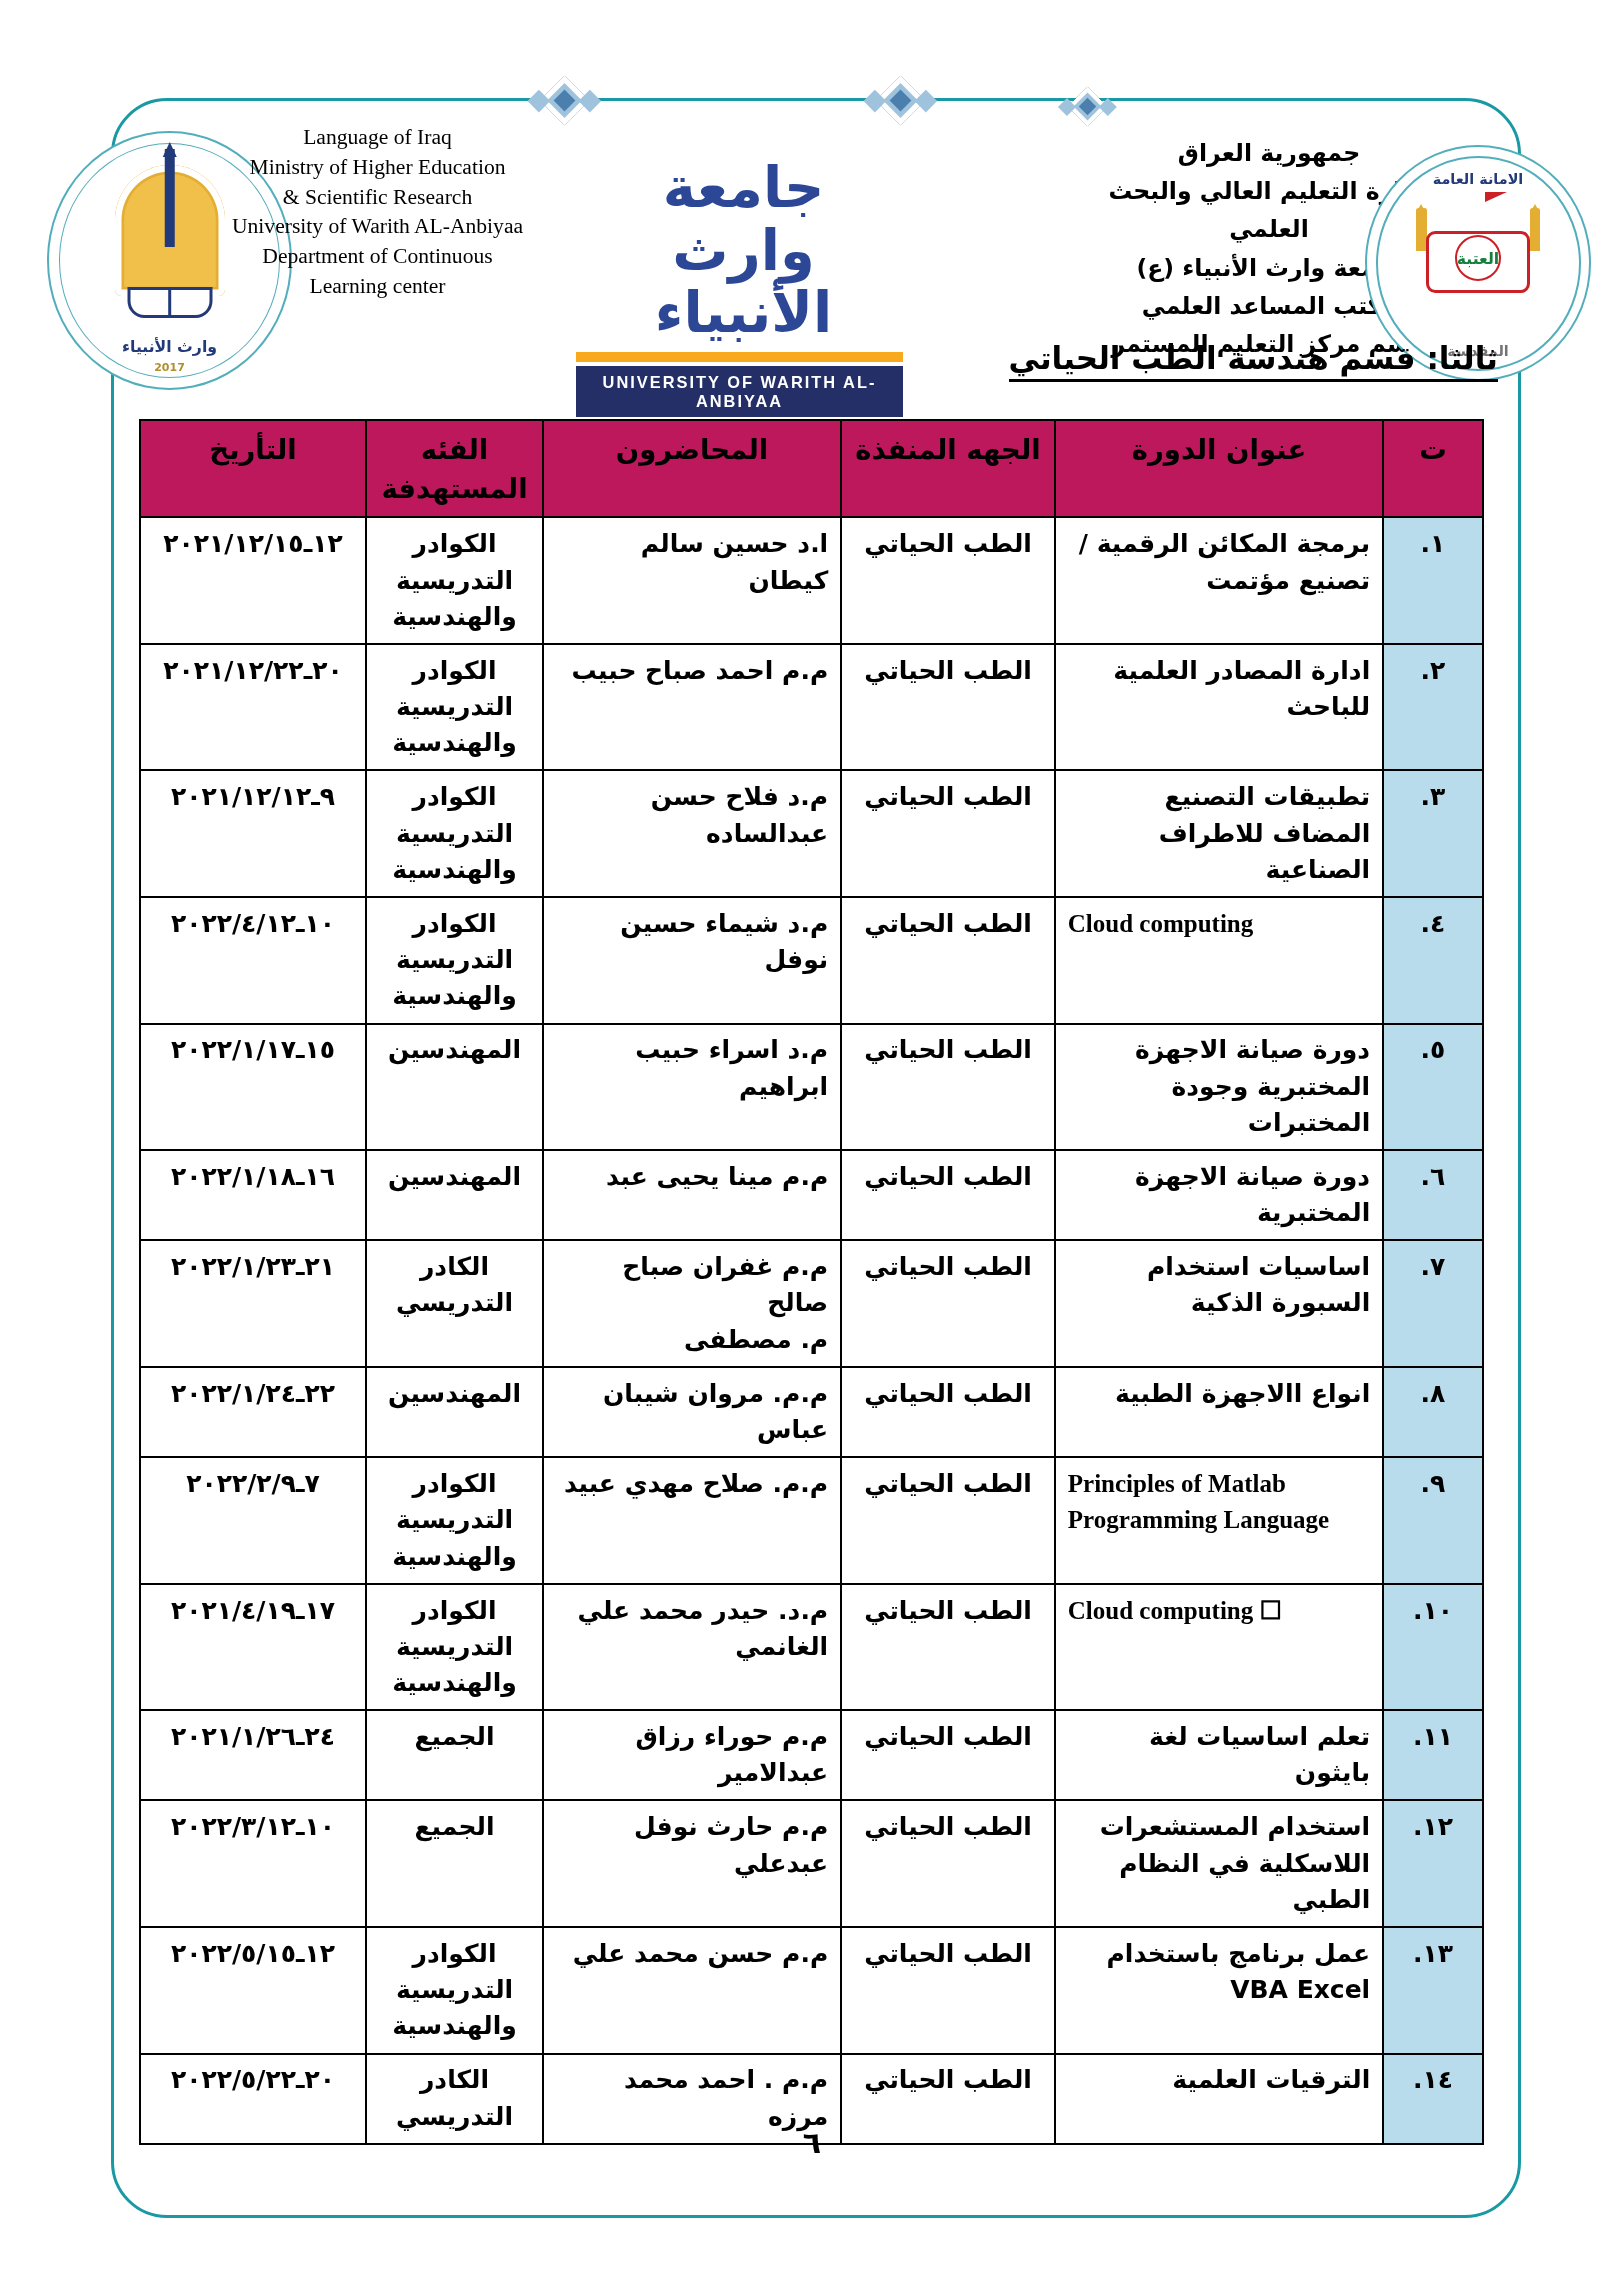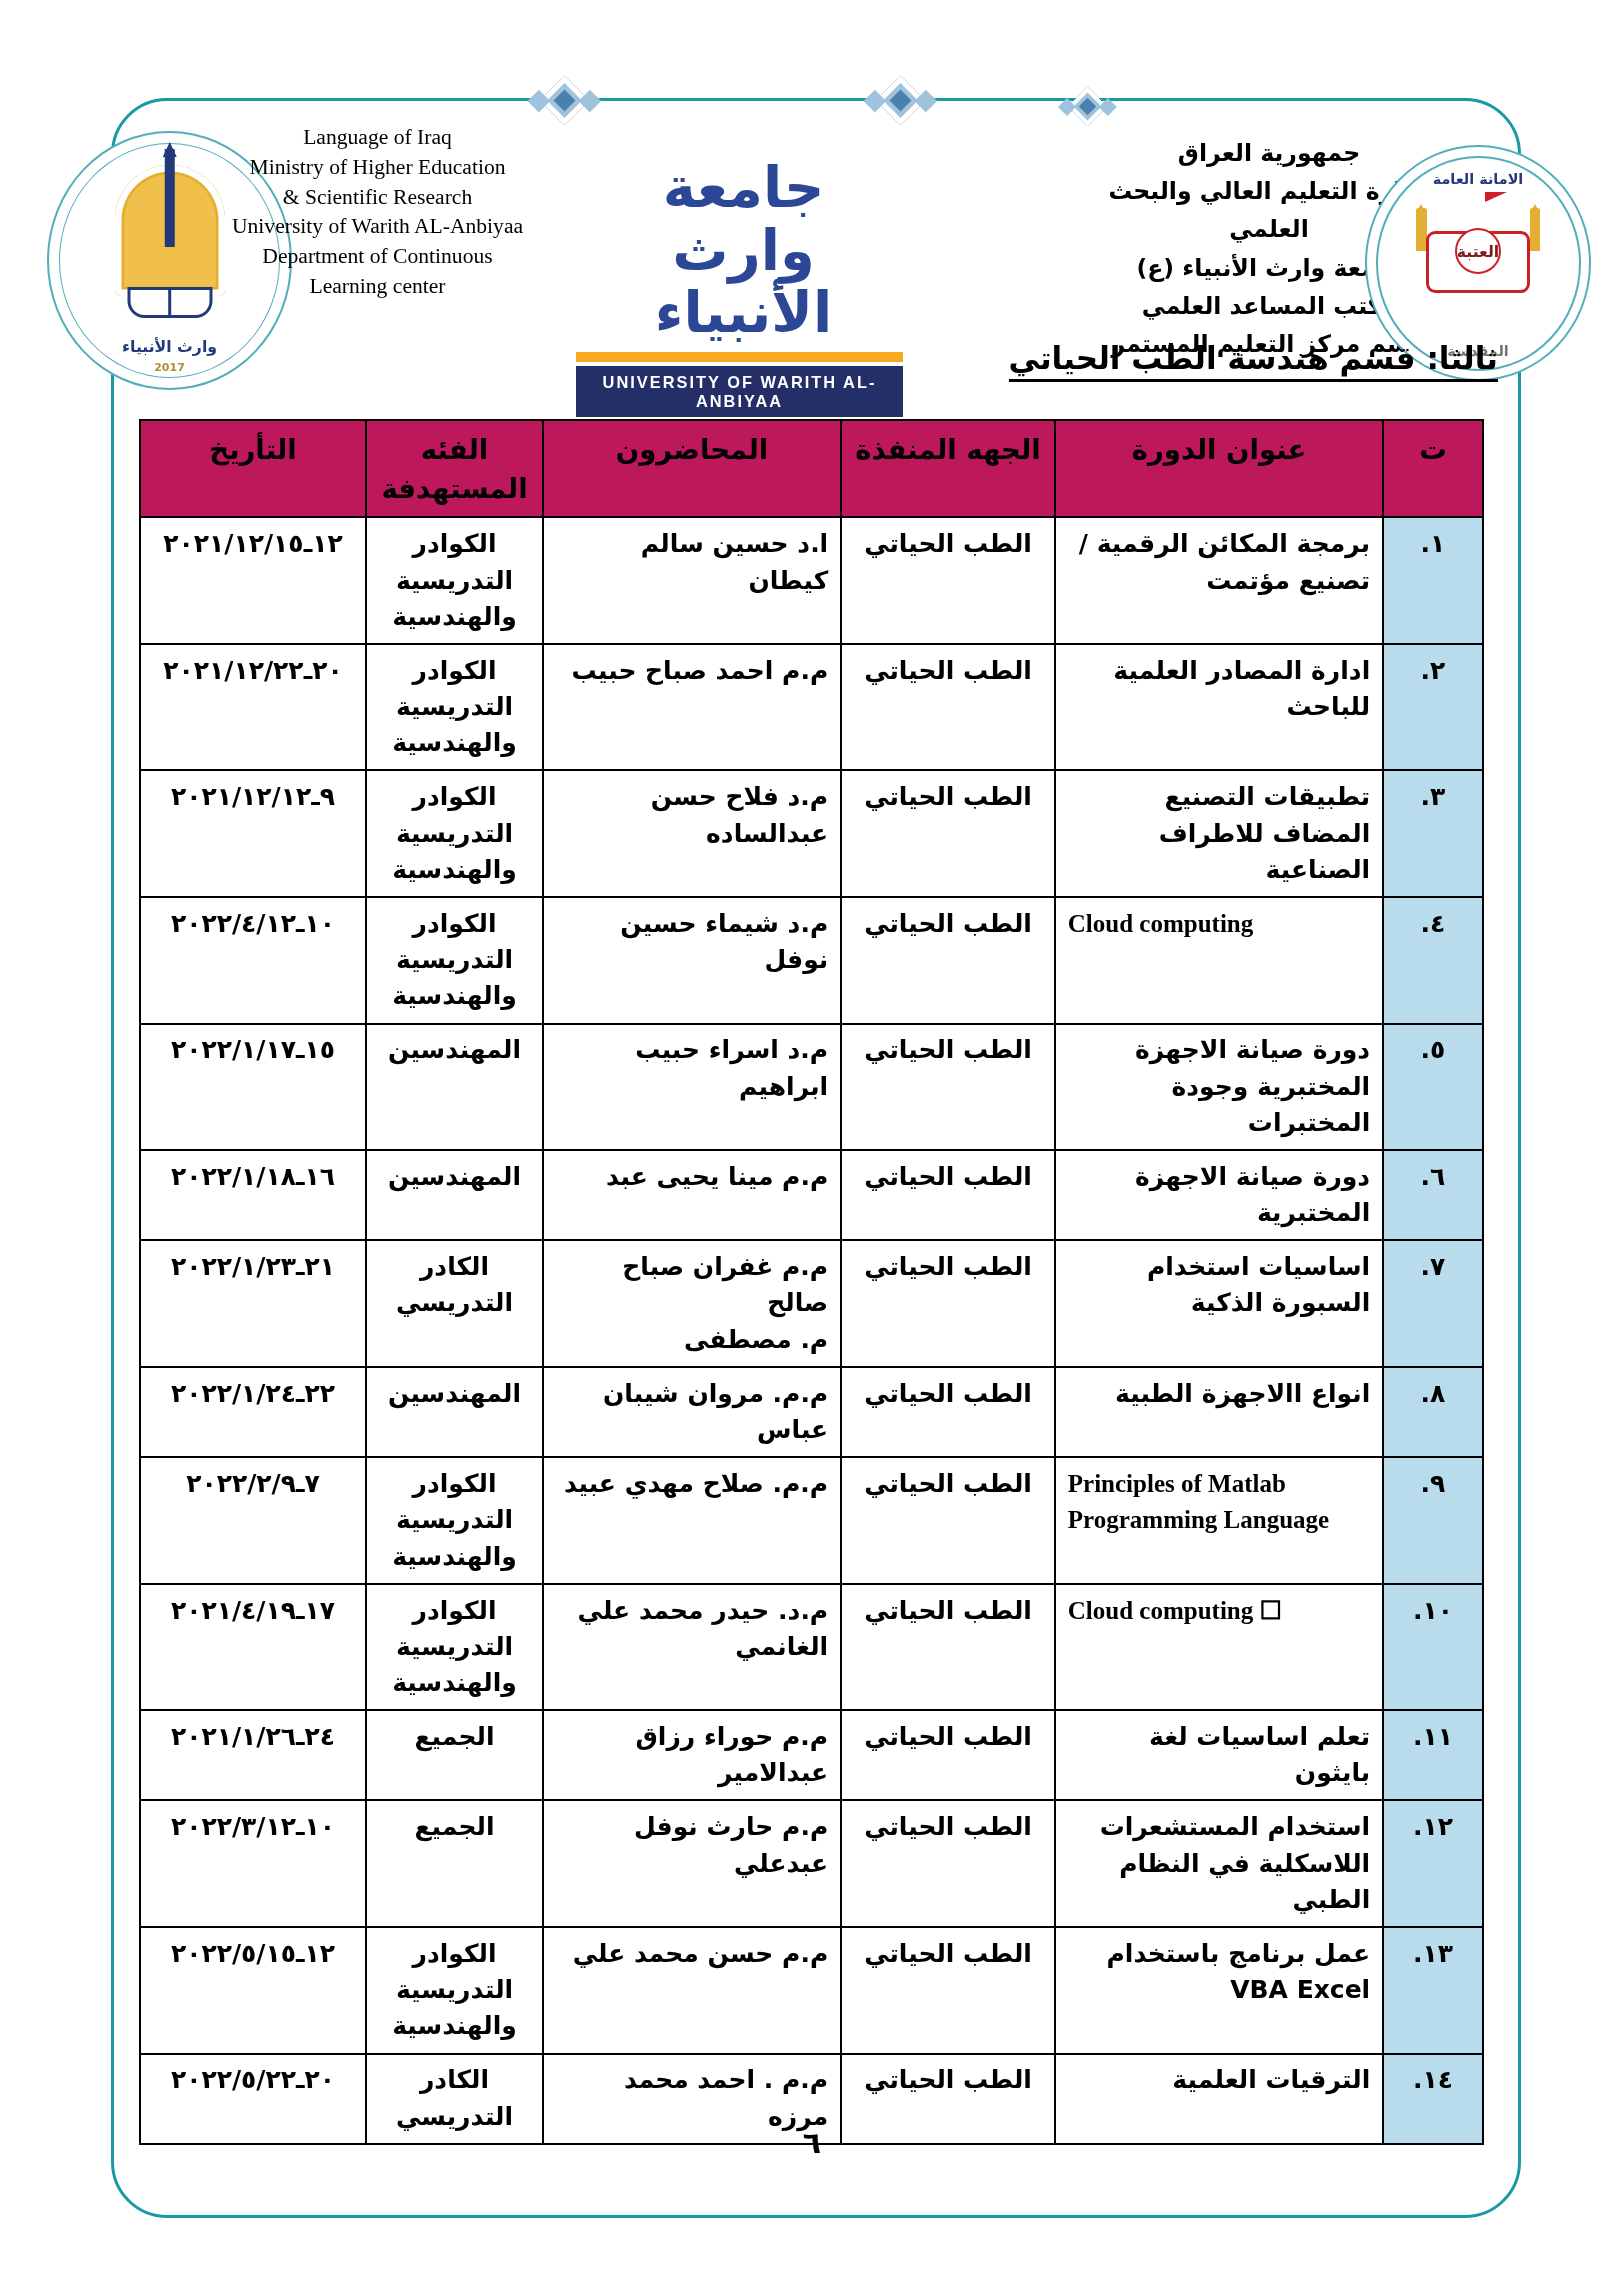--- a/index.html
+++ b/index.html
@@ -52,23 +52,23 @@
   .seal-right .t{position:absolute;top:26px;left:0;width:100%;text-align:center;font-size:14.4px;font-weight:bold;
                  color:#233a7a;direction:rtl;}
   .seal-right .flag{position:absolute;left:53%;top:47px;width:0;height:0;
                     border-top:10.5px solid #cc2027;border-right:22px solid transparent;}
   .seal-right .min{position:absolute;top:63px;width:10.5px;height:43px;background:#e4ae33;border-radius:2.6px 2.6px 0 0;}
   .seal-right .m1{left:51px;} .seal-right .m2{right:51px;}
   .seal-right .min:before{content:"";position:absolute;left:50%;top:-9.2px;transform:translateX(-50%);
                           border:5.2px solid transparent;border-bottom:9.2px solid #e4ae33;}
   .seal-right .shrine{position:absolute;left:50%;top:86px;transform:translateX(-50%);width:98px;height:56px;
                       border:3.9px solid #cc2027;border-radius:9.2px;background:#fff;}
-  .seal-right .disc{position:absolute;left:50%;top:83px;transform:translateX(-50%);width:42px;height:42px;
+  .seal-right .disc{position:absolute;left:50%;top:90px;transform:translateX(-50%);width:42px;height:42px;
                     border:2px solid #cc2027;border-radius:50%;background:#fff;display:flex;align-items:center;justify-content:center;
-                    font-size:15.7px;font-weight:bold;color:#7f1d1d;direction:rtl;}
+                    font-size:15.7px;font-weight:bold;color:#15803d;direction:rtl;}
   .seal-right .b{position:absolute;bottom:22px;left:0;width:100%;text-align:center;font-size:14.4px;font-weight:bold;
                  color:#737373;direction:rtl;}
   
   .section-title{position:absolute;top:340px;right:126px;z-index:3;direction:rtl;
                  font-size:31px;font-weight:bold;border-bottom:3.9px solid #000;padding-bottom:2.6px;}
   
   table.courses{position:absolute;left:139px;top:419px;width:1343px;border-collapse:collapse;direction:rtl;
                 table-layout:fixed;z-index:2;background:#fff;}
   table.courses th,table.courses td{border:2.6px solid #000;vertical-align:top;}
   table.courses th{background:#be185d;font-size:27.5px;font-weight:bold;padding:9.2px 6.5px;line-height:1.4;}

